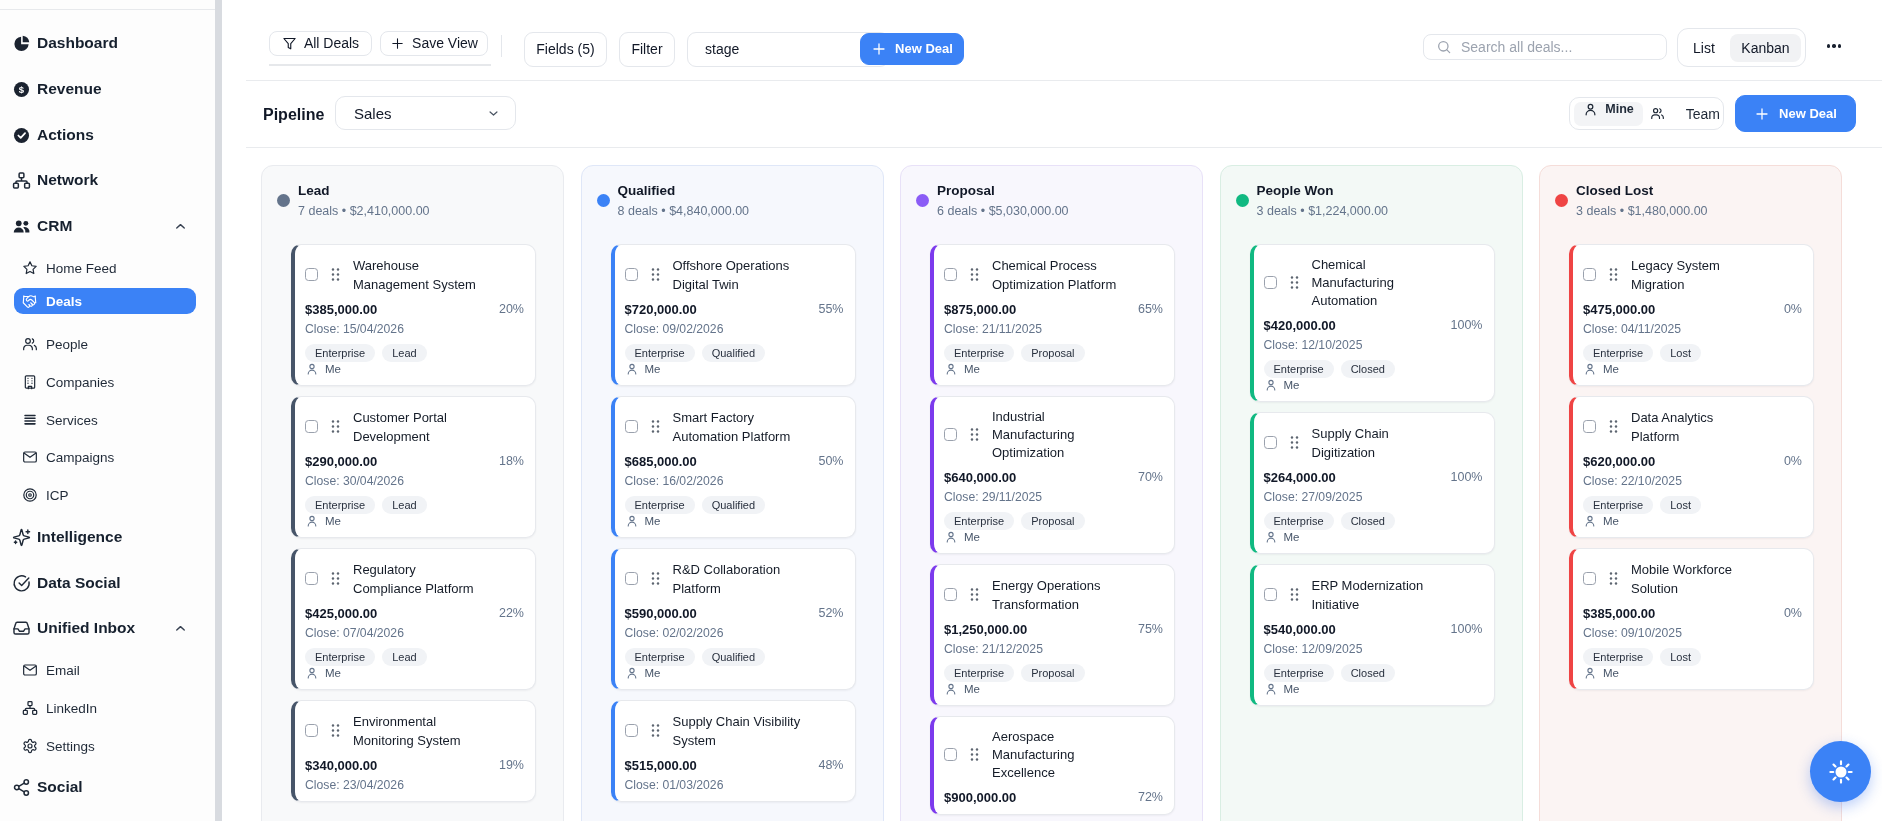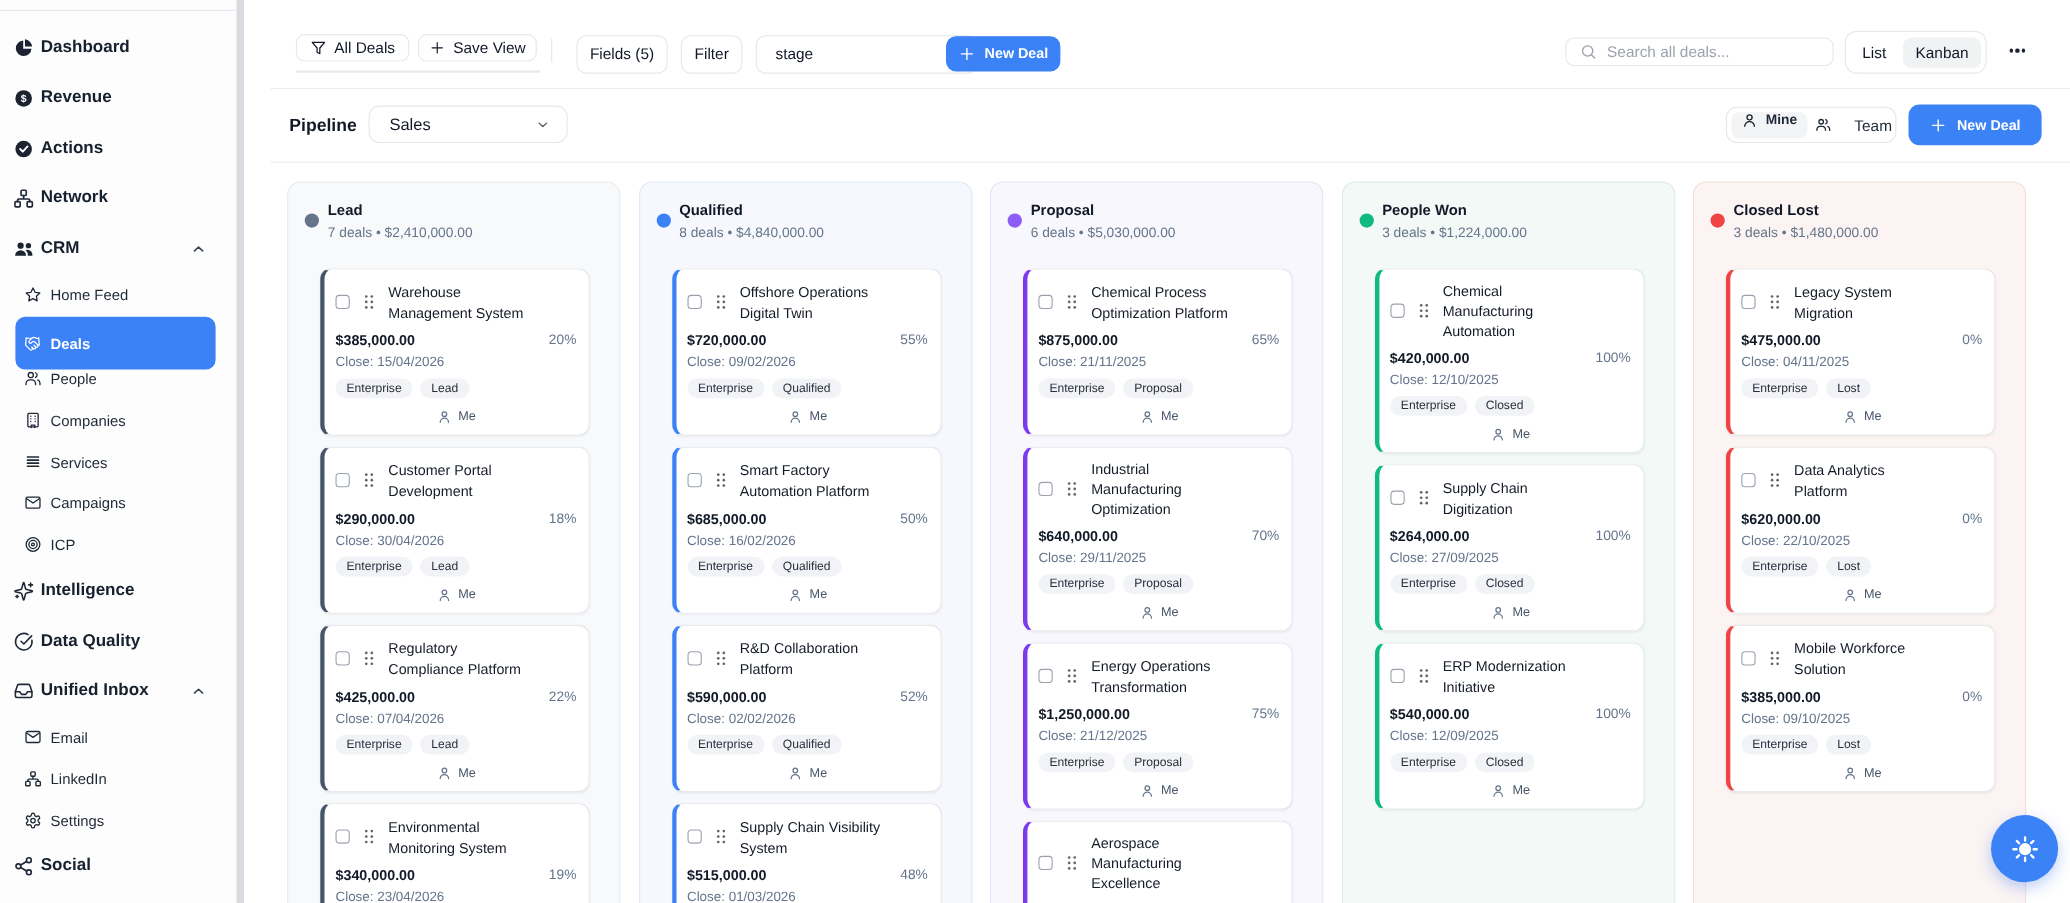--- a/index.html
+++ b/index.html
@@ -5,21 +5,21 @@
 html,body { width:1882px; height:821px; overflow:hidden; font-family:"Liberation Sans", sans-serif; background:#fff; }
 .sidebar { position:absolute; left:0; top:0; width:215px; height:821px; background:#fdfdfd; }
 .sb-topline { position:absolute; top:9px; left:0; width:215px; height:1px; background:#e7e9ec; }
 .sb-scroll { position:absolute; left:215px; top:0; width:7px; height:821px; background:#d8dbe0; }
 .nav { position:absolute; left:0; display:flex; align-items:center; height:36px; }
 .nav-t .ni { position:absolute; left:12px; display:flex; }
 .nav-t .nl { position:absolute; left:37px; font-size:15.5px; font-weight:700; color:#16202e; white-space:nowrap; }
 .nav-s .ni { position:absolute; left:22px; display:flex; }
 .nav-s .nl { position:absolute; left:46px; font-size:13.5px; color:#1f2937; white-space:nowrap; }
 .chev { position:absolute; left:173px; }
-.nav-active { position:absolute; left:14px; width:182px; height:48px; background:#3b82f6; border-radius:9px; display:flex; align-items:center; }
+.nav-active { position:absolute; left:14px; width:182px; height:26px; background:#3b82f6; border-radius:9px; display:flex; align-items:center; }
 .nai { position:absolute; left:8px; display:flex; }
 .nal { position:absolute; left:32px; font-size:13.5px; font-weight:700; color:#fff; }
 .main { position:absolute; left:222px; top:0; width:1660px; height:821px; background:#fff; }
 .btn { position:absolute; background:#fff; border:1px solid #e4e7ec; display:flex; align-items:center; justify-content:center; gap:7px; font-size:14px; color:#111827; white-space:nowrap; }
 .row1s { top:31px; height:24.5px; border-radius:8px; }
 .row1b { top:31.5px; height:35px; border-radius:9px;margin-left:10px; }
 .hr { position:absolute; left:24px; right:0; height:1px; background:#e9ebee; }
 .pipeline-label { position:absolute; left:41px; top:106px; font-size:16px; font-weight:700; color:#111827; }
 .col { position:absolute; top:165px; width:303px; height:700px; border:1px solid; border-radius:12px; }
 .col-head { display:flex; align-items:center; gap:8px; padding:17px 0 0 15px; }
@@ -32,21 +32,21 @@
 .cb { width:13px; height:13px; border:1.5px solid #9aa1ad; border-radius:3.5px; background:#fff; flex:none; margin-right:13px; }
 .drag { flex:none; margin-right:13px; }
 .c-title { font-size:13px; font-weight:400; line-height:19px; color:#151c28; }
 .t3 .c-title { line-height:18px; }
 .c-amt { display:flex; justify-content:space-between; align-items:center; margin-top:8px; }
 .c-amt b { font-size:13px; color:#111827; }
 .c-amt span { font-size:12.5px; color:#64748b; }
 .c-close { font-size:12.2px; color:#64748b; margin-top:5px; }
 .c-tags { display:flex; gap:7px; margin-top:8.5px; }
 .tag { background:#f1f3f6; border-radius:9px; padding:3px 10px; font-size:11px; color:#28303e; }
-.c-me { display:flex; justify-content:center; align-items:center; gap:6px; margin-top:10px; font-size:11.5px; color:#475569; }
+.c-me { display:flex; justify-content:flex-start; align-items:center; gap:6px; font-size:11.5px; color:#475569; }
 .fab { position:absolute; left:1810px; top:741px; width:61px; height:61px; border-radius:50%; background:#3b82f6; display:flex; align-items:center; justify-content:center; box-shadow:0 5px 14px rgba(37,99,235,.30); }
 </style></head>
 <body>
 <div class="sidebar">
     <div class="sb-topline"></div>
 <div class="nav nav-t" style="top:25px">
       <span class="ni">
         <svg viewBox="0 0 24 24" width="19" height="19">
           <path d="M11.5 3.5a9 9 0 1 0 9.5 9.5h-9.5z" fill="#1b2330"></path>
           <path d="M13.5 2.2a9.3 9.3 0 0 1 8.3 8.3h-8.3z" fill="#1b2330"></path>
@@ -174,21 +174,21 @@
       </span>
       <span class="nl">Intelligence</span>
     </div>
 <div class="nav nav-t" style="top:565px">
       <span class="ni">
         <svg viewBox="0 0 24 24" width="19" height="19" stroke="#1f2937" fill="none" stroke-width="1.8" stroke-linecap="round" stroke-linejoin="round">
           <path d="M21.5 10.1a9.5 9.5 0 1 1-4.4-6.4"></path>
           <path d="m9 11.3 3.2 3.2 9-9.4"></path>
         </svg>
       </span>
-      <span class="nl">Data Quality</span>
+      <span class="nl">Data Social</span>
     </div>
 <div class="nav nav-t" style="top:610px">
       <span class="ni">
         <svg viewBox="0 0 24 24" width="19" height="19" stroke="#1f2937" fill="none" stroke-width="1.8" stroke-linecap="round" stroke-linejoin="round">
           <path d="M2.5 12.5h5l2 3h5l2-3h5"></path>
           <path d="M4.7 5.6 2.5 12.5V17a2 2 0 0 0 2 2h15a2 2 0 0 0 2-2v-4.5L19.3 5.6A2 2 0 0 0 17.4 4H6.6a2 2 0 0 0-1.9 1.6z"></path>
         </svg>
       </span>
       <span class="nl">Unified Inbox</span>
       <svg class="chev" viewBox="0 0 24 24" width="15" height="15" stroke="#374151" fill="none" stroke-width="2.2" stroke-linecap="round" stroke-linejoin="round">

